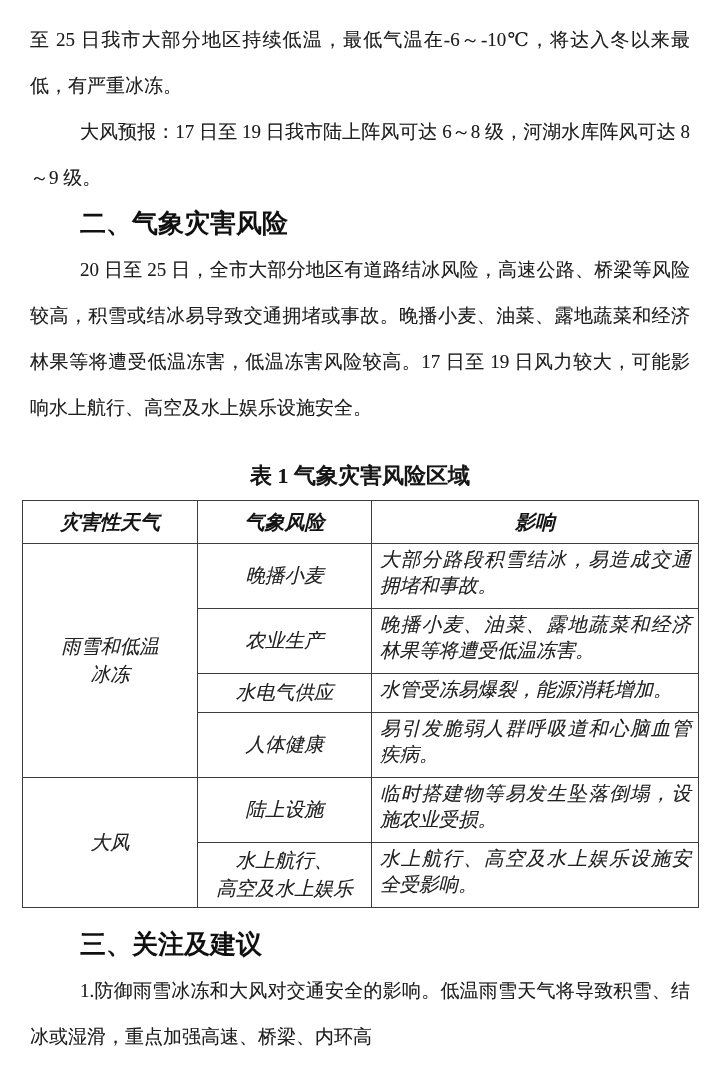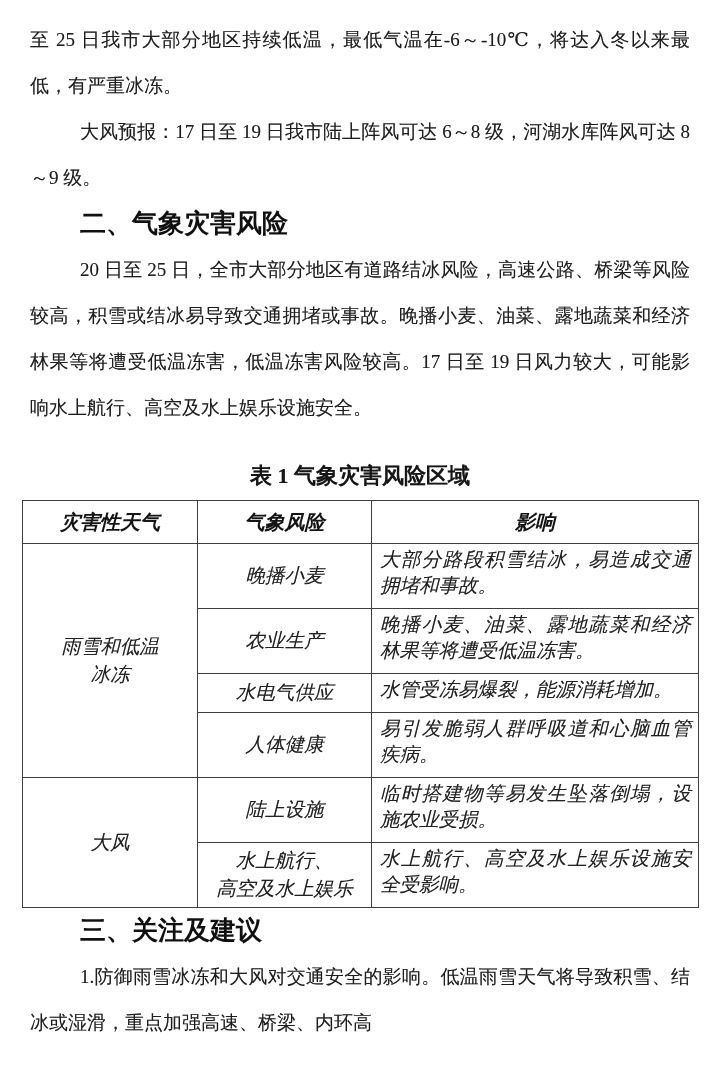--- a/index.html
+++ b/index.html
@@ -24,21 +24,21 @@
   .para .b{font-weight:normal;}
   .heading{
     margin:0 8px;
     font-size:26px;
     line-height:46px;
     font-weight:bold;
     font-family:Liberation Serif, serif;
     color:#101010;
     text-indent:50px;
   }
-  .heading.after-table{}
+  .heading.after-table{margin-top:14px;}
   .caption{
     margin-top:29px;
     text-align:center;
     font-size:22px;
     line-height:32px;
     font-weight:bold;
     color:#161616;
     text-shadow:0 0 .5px rgba(0,0,0,.35);
   }
   table.risk-table{

